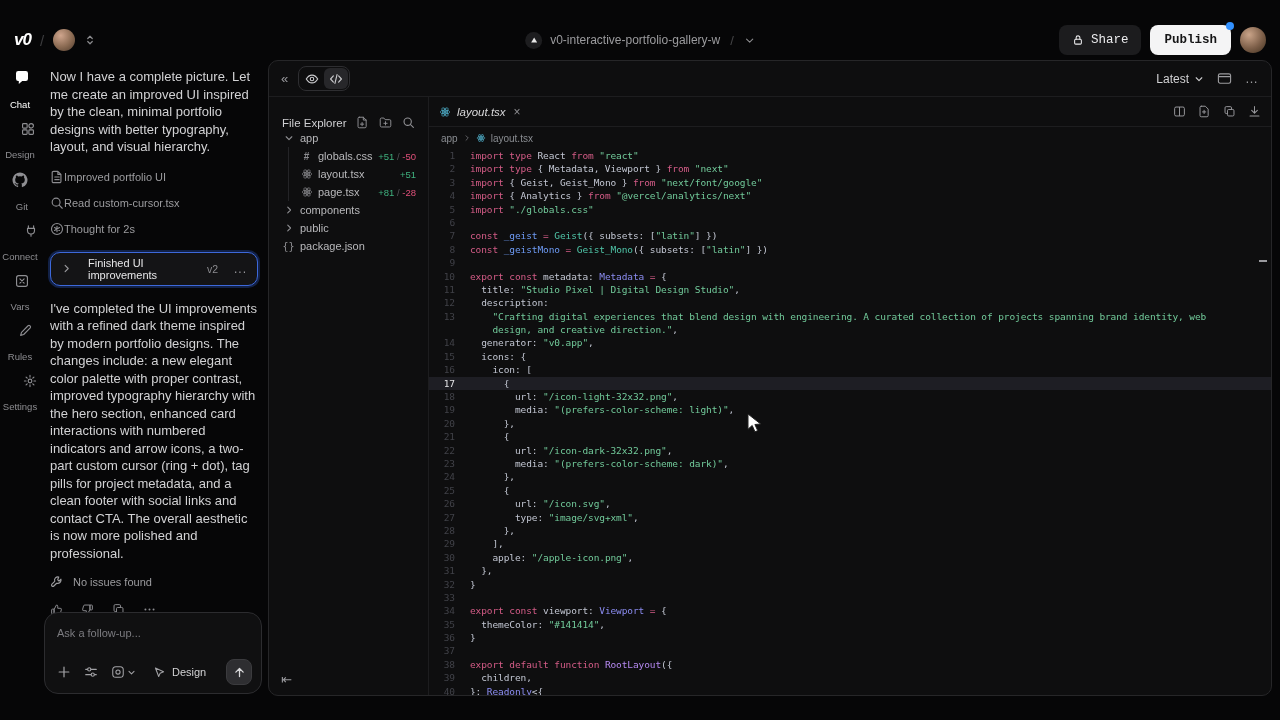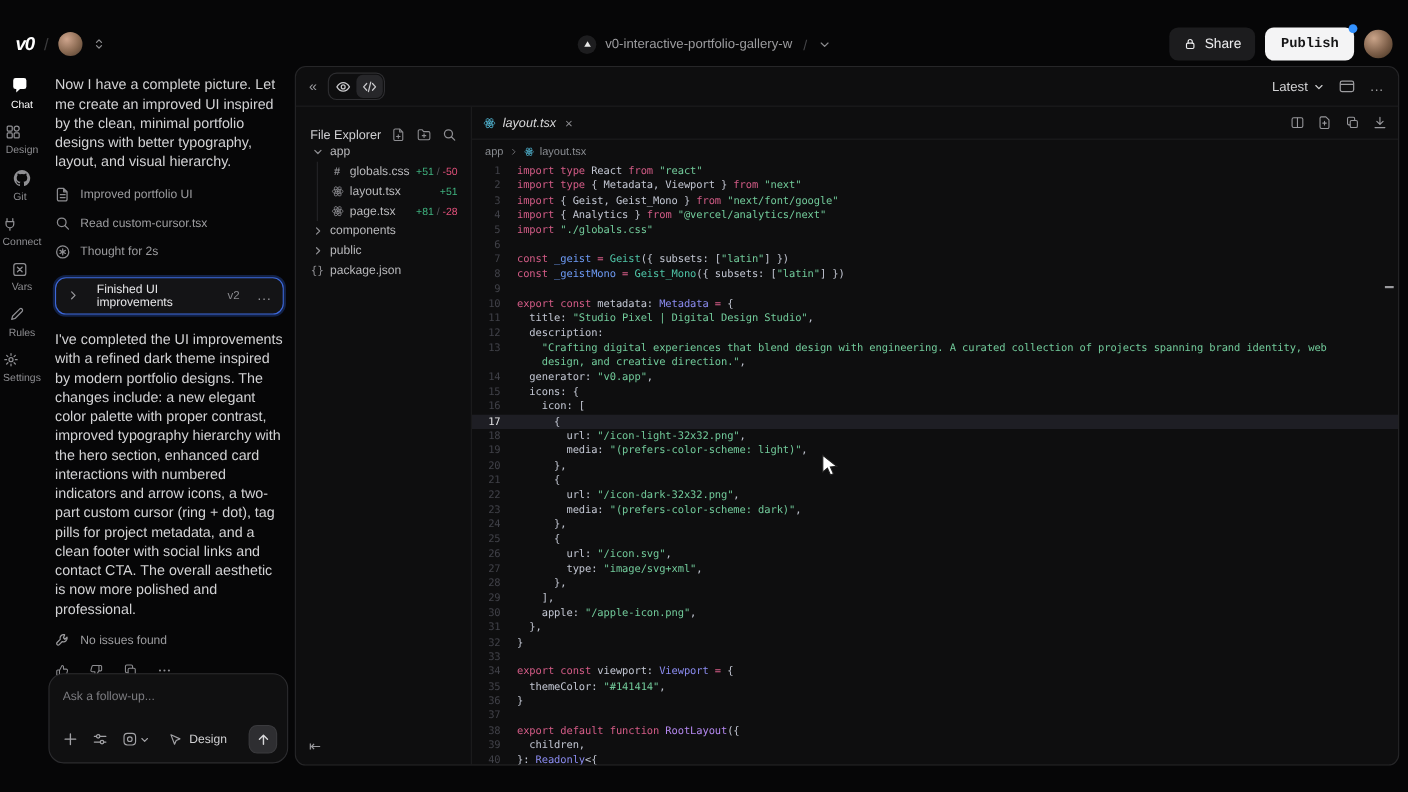--- a/index.html
+++ b/index.html
@@ -25,29 +25,29 @@
   .btn-share{ display:flex; align-items:center; gap:7px; height:30px; padding:0 13px; border-radius:8px;
       background:#1c1c1e; color:#ececee; font-size:12.5px; }
   .btn-publish{ position:relative; height:30px; padding:0 14px; border-radius:8px; background:#f4f4f5; color:#151516;
       font-size:12.5px; font-weight:600; display:flex; align-items:center; }
   .pub-dot{ position:absolute; top:-3px; right:-3px; width:8px; height:8px; border-radius:50%; background:#3291ff; }
   .avatar-md{ width:26px; height:26px; border-radius:50%;
       background:radial-gradient(circle at 35% 30%, #caa489 0%, #7d5f49 55%, #40301f 100%); }
 
   
   .rail{ position:absolute; left:0; top:60px; width:40px; bottom:0; display:flex; flex-direction:column; align-items:center; padding-top:10px; }
-  .rail-item{ display:flex; flex-direction:column; align-items:flex-start; gap:4px; margin-bottom:12px; color:#8e8e92; cursor:pointer; }
+  .rail-item{ display:flex; flex-direction:column; align-items:flex-end; gap:13px; margin-bottom:12px; color:#8e8e92; cursor:pointer; }
   .rail-item .rlabel{ font-size:9.5px; }
   .rail-item.active{ color:#ffffff; }
 
   
   .chat{ position:absolute; left:40px; top:60px; width:228px; bottom:0; padding:8px 10px 0; }
   .msg{ font-size:13px; line-height:17.5px; color:#d2d2d4; }
   .steps{ margin-top:8px; }
-  .step{ display:flex; align-items:center; gap:9px; height:26px; color:#9c9c9f; }
+  .step{ display:flex; align-items:center; height:26px; color:#9c9c9f; }
   .step .sicon{ color:#8c8c90; display:flex; }
   .step .slabel{ font-size:11px; }
   .task-card{ margin-top:10px; height:34px; display:flex; align-items:center; gap:16px; padding:0 10px;
       background:#141416; border:1px solid #3d68da; border-radius:10px; box-shadow:0 0 0 2px rgba(45,95,220,.30); cursor:pointer; }
   .task-card .tlabel{ font-size:11px; color:#e6e6e8; }
   .task-card .tversion{ font-size:10.5px; color:#8b8b8f; }
   .task-card .tmore{ margin-left:auto; color:#9a9a9e; letter-spacing:1px; font-size:12px; }
   .msg2{ margin-top:14px; }
   .statuses{ margin-top:6px; }
   .status{ display:flex; align-items:center; gap:9px; height:28px; color:#9c9c9f; }
@@ -146,21 +146,21 @@
       </span>
       <span class="proj-name">v0-interactive-portfolio-gallery-w</span>
       <span class="crumb-sep">/</span>
       <span class="updown">
         <svg width="11" height="11" viewBox="0 0 16 16" fill="none" stroke="currentColor" stroke-width="1.6" stroke-linecap="round" stroke-linejoin="round">
             <path d="M3.5 6L8 10.5 12.5 6"></path>
           </svg>
       </span>
     </div>
     <div class="tb-right">
-      <button class="btn-share" style="border:none;cursor:pointer;">
+      <button class="btn-share" style="border:none;cursor:pointer;font-family:Liberation Mono, monospace;">
         <span>
           <svg width="12" height="12" viewBox="0 0 16 16" fill="none" stroke="currentColor" stroke-width="1.4" stroke-linecap="round">
               <rect x="3.5" y="7" width="9" height="6.5" rx="1.5"></rect>
               <path d="M5.5 7V5a2.5 2.5 0 015 0v2"></path>
             </svg>
         </span>
         <span>Share</span>
       </button>
       <button class="btn-publish" style="border:none;cursor:pointer;font-family:Liberation Mono, monospace;">
         <span>Publish</span>

